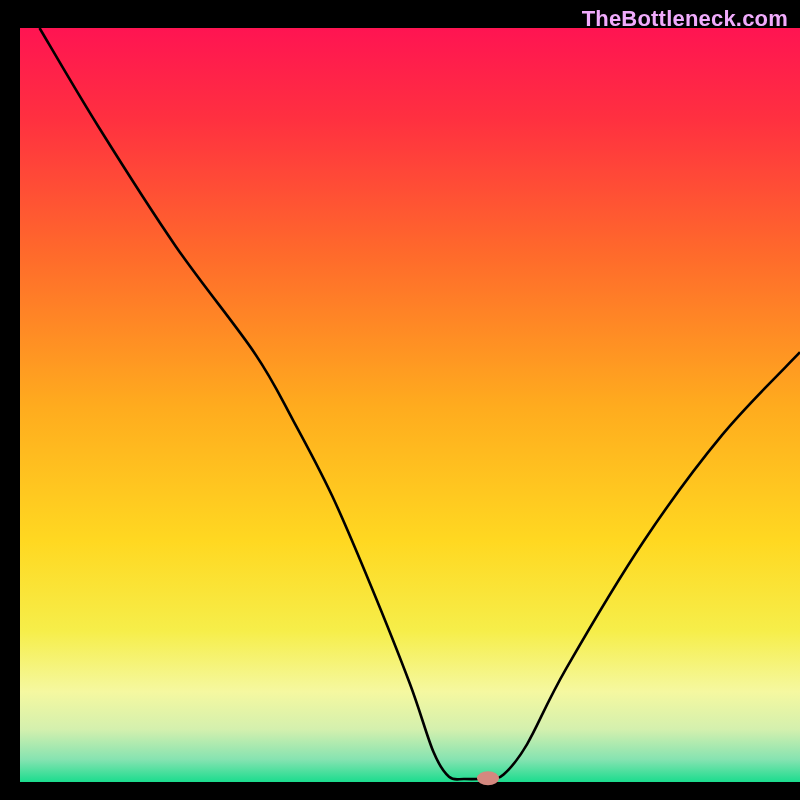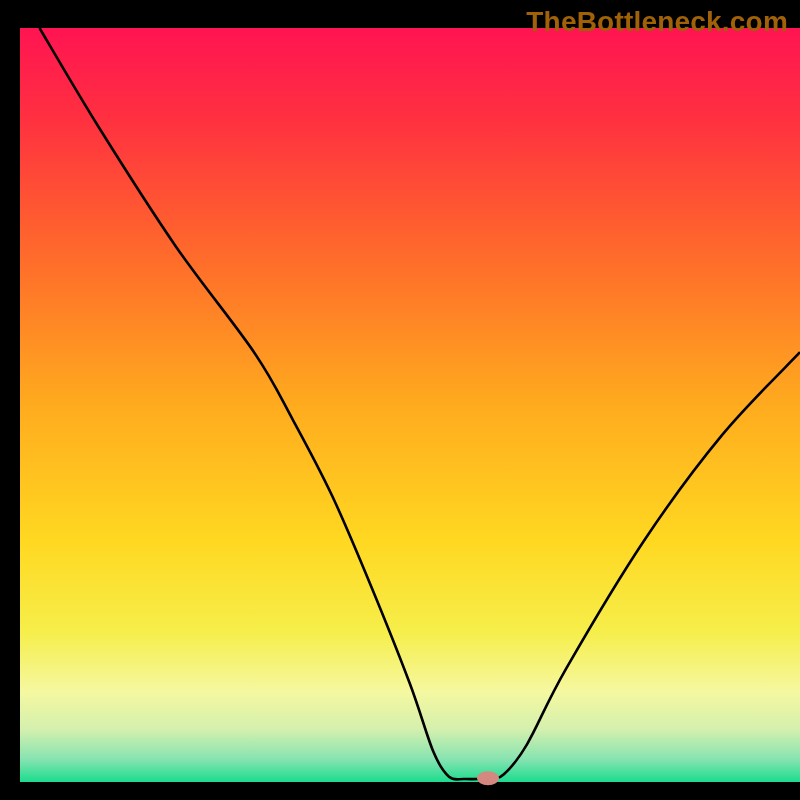--- a/index.html
+++ b/index.html
@@ -14,22 +14,22 @@
   .chart-container {
     position: relative;
     width: 800px;
     height: 800px;
     background: #000;
   }
   .watermark {
     position: absolute;
     top: 6px;
     right: 12px;
-    color: #a16207;
-    font-size: 28px;
+    color: #f0abfc;
+    font-size: 22px;
     font-weight: bold;
     z-index: 10;
     letter-spacing: 0.2px;
   }
   svg {
     display: block;
   }
 </style>
 </head>
 <body>

